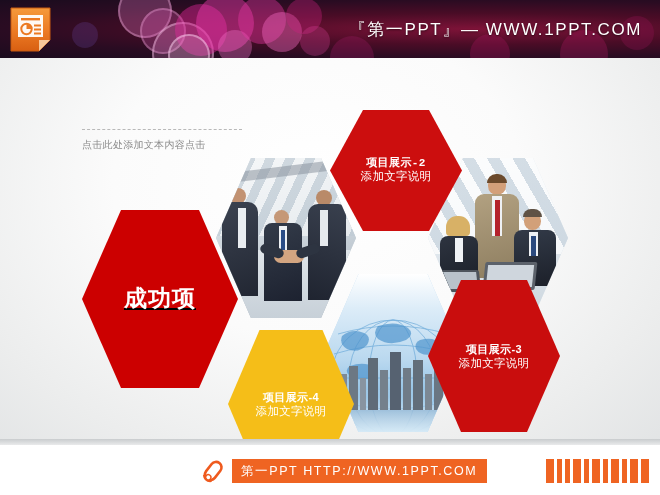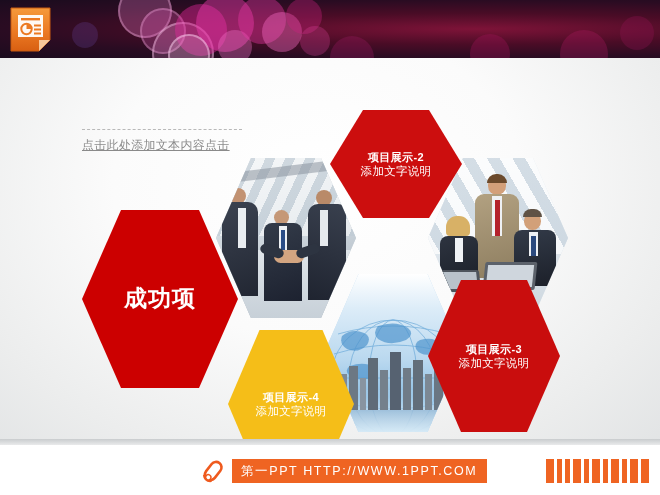--- a/index.html
+++ b/index.html
@@ -76,24 +76,23 @@
   }
   .headline-rule {
     margin-top: 5px;
     border-top: 1px dashed #b9b9b9;
     height: 0;
     width: 160px;
   }
   .headline-body {
     margin-top: 7px;
     color: #8a8a8a;
-    font-size: 12px;
+    font-size: 10px;
     line-height: 16px;
     letter-spacing: 0.3px;
-    text-decoration: underline;
   }
 
   
   .hex {
     position: absolute;
     clip-path: polygon(25% 0%, 75% 0%, 100% 50%, 75% 100%, 25% 100%, 0% 50%);
     display: flex;
     align-items: center;
     justify-content: center;
     overflow: hidden;
@@ -110,21 +109,21 @@
     font-size: 11px;
     font-weight: bold;
     letter-spacing: 0.4px;
   }
   .hex-label .l2 {
     display: block;
     font-size: 11.5px;
     letter-spacing: 0.3px;
   }
 
-  .hex-main { background: #cc0000; }
+  .hex-main { background: #cc0000; text-decoration: underline; }
   .hex-main .big {
     color: #ffffff;
     font-size: 23px;
     font-weight: bold;
     line-height: 1.18;
     text-align: center;
     letter-spacing: 1px;
   }
   .hex-red { background: #cc0e0e; }
   .hex-red-2 { background: #c90d0d; }
@@ -212,20 +211,21 @@
       <rect x="9" y="9" width="25" height="22" fill="#ffffff" opacity="0.95"></rect>
       <rect x="12" y="12" width="19" height="2.4" fill="#ec7a23"></rect>
       <circle cx="17.5" cy="23" r="5.2" fill="none" stroke="#ec7a23" stroke-width="2"></circle>
       <path d="M17.5 23 L17.5 17.8 A5.2 5.2 0 0 1 22.7 23 Z" fill="#ec7a23"></path>
       <rect x="25" y="18.5" width="7" height="2" fill="#ec7a23"></rect>
       <rect x="25" y="22.5" width="7" height="2" fill="#ec7a23"></rect>
       <rect x="25" y="26.5" width="7" height="2" fill="#ec7a23"></rect>
     </svg>
   </span>
 
+  <div class="top-banner-title">『第一PPT』— WWW.1PPT.COM</div>
 </div>
 
 <div class="slide">
 
   <div class="headline">
     <div class="headline-rule"></div>
     <div class="headline-body">
       <div>点击此处添加文本内容点击</div>
     </div>
   </div>
@@ -320,21 +320,21 @@
       <div class="ph" style="left:0;top:136px;width:138px;height:22px;background:linear-gradient(180deg,rgba(140,175,205,0.55),rgba(215,235,247,0.9));"></div>
     </div>
   </div>
 
   <div class="hex hex-main" style="left:82px;top:152px;width:156px;height:178px;">
     <div class="big">
       <span>成功项</span><br>
     </div>
   </div>
 
-  <div class="hex hex-red" style="left:330px;top:52px;width:132px;height:108px;">
+  <div class="hex hex-red" style="left:330px;top:52px;width:132px;height:121px;font-family:Liberation Mono, monospace;">
     <div class="hex-label">
       <span class="l1">项目展示-2</span>
       <span class="l2">添加文字说明</span>
     </div>
   </div>
 
   <div class="hex hex-yellow" style="left:228px;top:272px;width:126px;height:148px;">
     <div class="hex-label">
       <span class="l1">项目展示-4</span>
       <span class="l2">添加文字说明</span>

